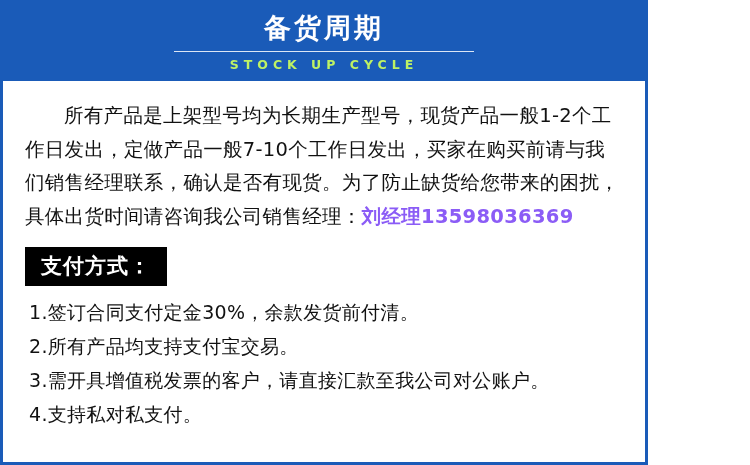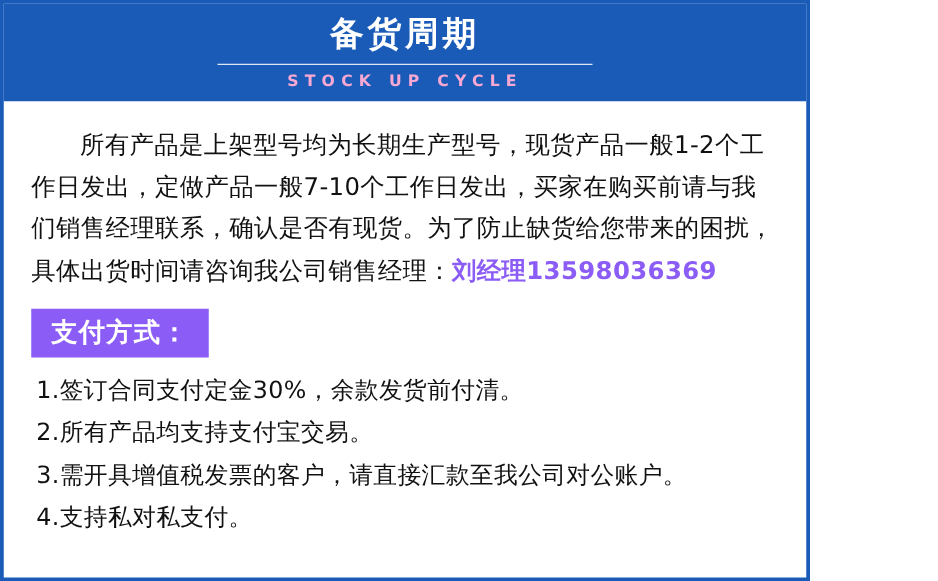--- a/index.html
+++ b/index.html
@@ -33,21 +33,21 @@
   }
   .header-title {
     color: #ffffff;
     font-size: 27px;
     font-weight: bold;
     letter-spacing: 3px;
     line-height: 1.2;
     margin-bottom: 4px;
   }
   .header-sub {
-    color: #f9a8d4;
+    color: #bef264;
     font-size: 12.5px;
     letter-spacing: 5px;
     font-weight: bold;
   }
   .header-rule {
     width: 300px;
     height: 1px;
     background: rgba(255,255,255,0.85);
     margin: 3px 0 5px 0;
   }
@@ -66,21 +66,21 @@
   .highlight-contact {
     color: #8b5cf6;
     font-weight: bold;
   }
   
   .pay-badge-wrap {
     margin-top: 14px;
   }
   .pay-badge {
     display: inline-block;
-    background: #8b5cf6;
+    background: #000000;
     color: #ffffff;
     font-size: 21px;
     font-weight: bold;
     padding: 5px 16px 6px 16px;
     letter-spacing: 1px;
   }
   .pay-list {
     margin-top: 10px;
   }
   .pay-item {

